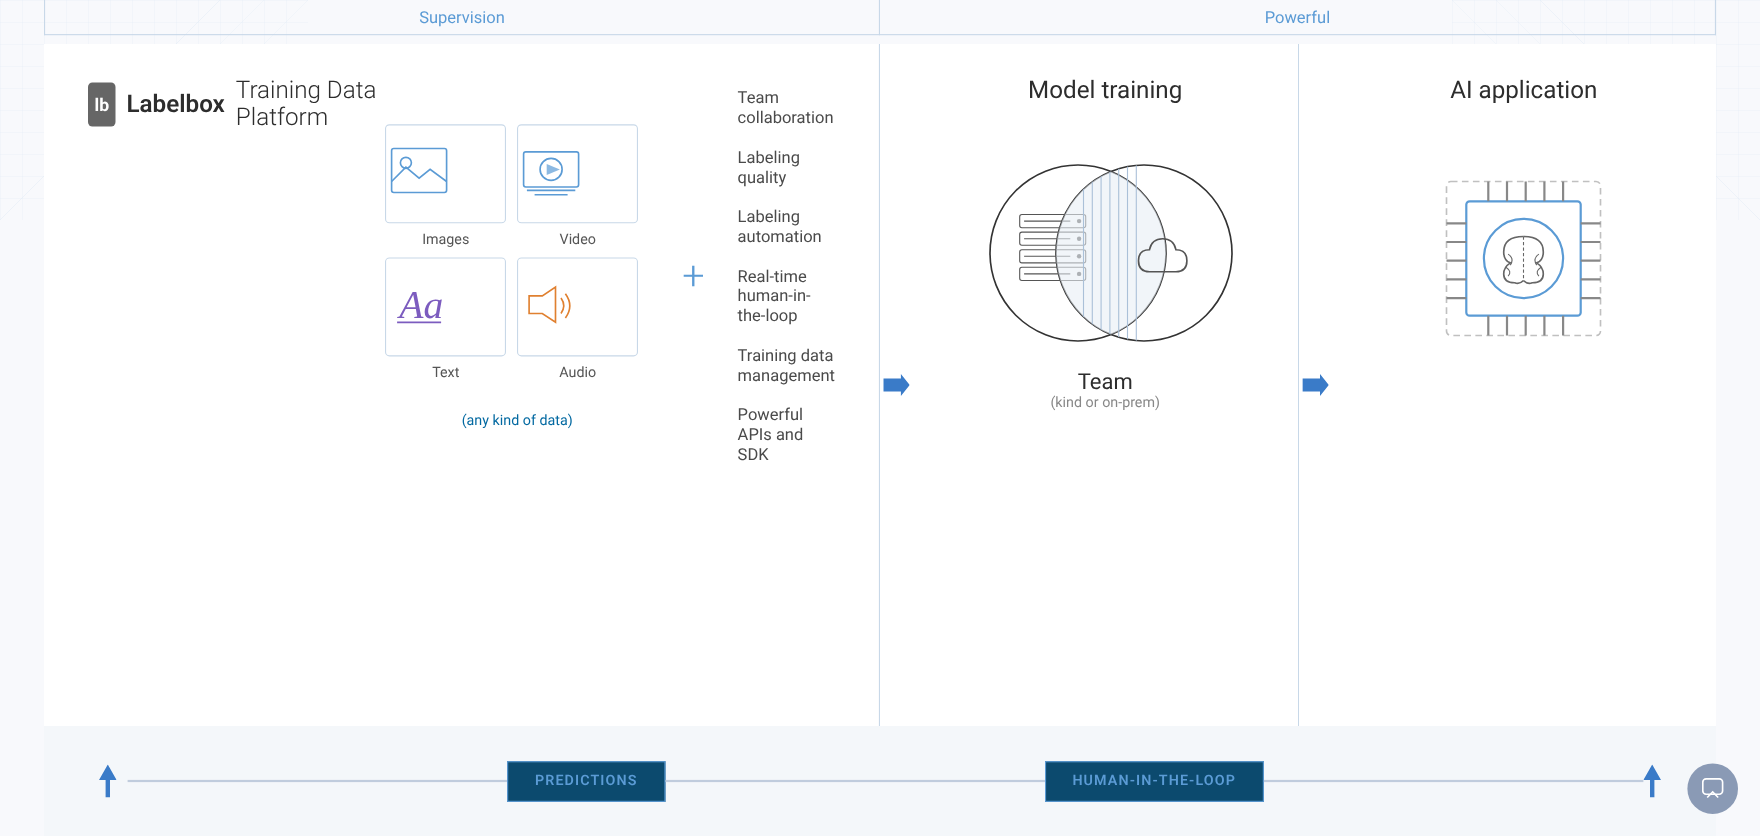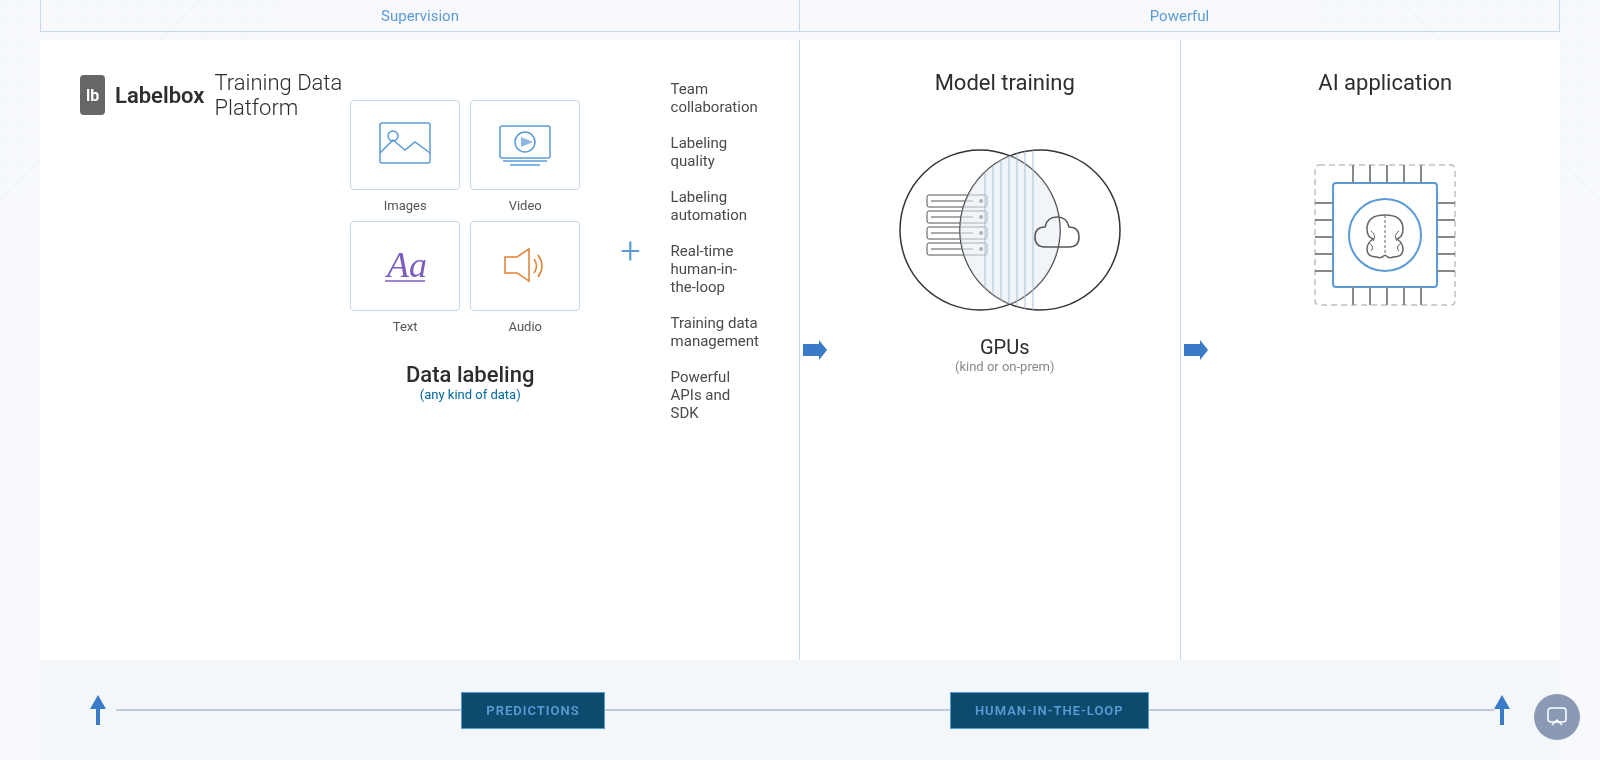--- a/index.html
+++ b/index.html
@@ -129,21 +129,20 @@
       align-items: center;
       gap: 8px;
     }
     .data-icon-box {
       width: 110px;
       height: 90px;
       border: 1.5px solid #c8d8e8;
       border-radius: 4px;
       display: flex;
       align-items: center;
-      justify-content: center;
     }
     .data-label {
       font-size: 13px;
       color: #555;
     }
 
     
     .plus-sign {
       font-size: 36px;
       color: #5b9bd5;
@@ -349,21 +348,20 @@
 
                 <path d="M39,20 Q44,27 39,34" stroke="#e08030" stroke-width="1.5" fill="none"></path>
                 <path d="M43,16 Q51,27 43,38" stroke="#e08030" stroke-width="1.5" fill="none"></path>
               </svg>
             </div>
             <span class="data-label">Audio</span>
           </div>
         </div>
 
         <div class="data-labeling-label">
-          <div class="data-labeling-title">Data labeling</div>
           <div class="data-labeling-sub">(any kind of data)</div>
         </div>
       </div>
 
       <div class="plus-sign">+</div>
 
       <div class="features-list">
         <div class="feature-item">Team collaboration</div>
         <div class="feature-item">Labeling quality</div>
         <div class="feature-item">Labeling automation</div>
@@ -424,21 +422,21 @@
           <line x1="148" y1="15" x2="148" y2="175" stroke="#aac0d8" stroke-width="1"></line>
         </g>
 
         <g transform="translate(150,72)">
           <path d="M10,40 Q0,40 0,30 Q0,20 10,20 Q12,10 22,10 Q32,10 34,20 Q44,20 44,30 Q44,40 34,40 Z" stroke="#555" stroke-width="1.5" fill="none"></path>
         </g>
       </svg>
     </div>
 
     <div class="gpu-label">
-      <div class="gpu-title">GPUs</div>
+      <div class="gpu-title">Team</div>
       <div class="gpu-sub">(kind or on-prem)</div>
     </div>
   </div>
 
   <div style="display:flex;align-items:center;justify-content:center;width:30px;flex-shrink:0;background:white;">
     <svg width="24" height="24" viewBox="0 0 24 24" fill="none" xmlns="http://www.w3.org/2000/svg">
       <polygon points="0,6 16,6 16,2 24,12 16,22 16,18 0,18" fill="#3a7bc8"></polygon>
     </svg>
   </div>
 

